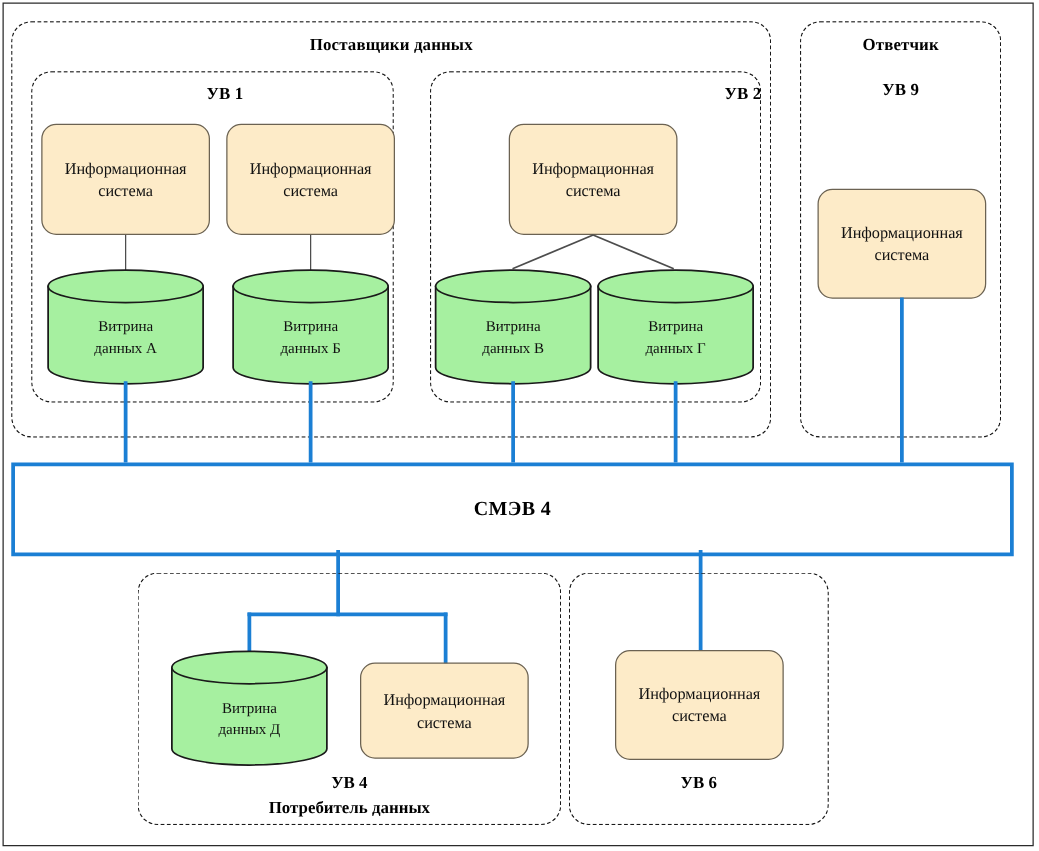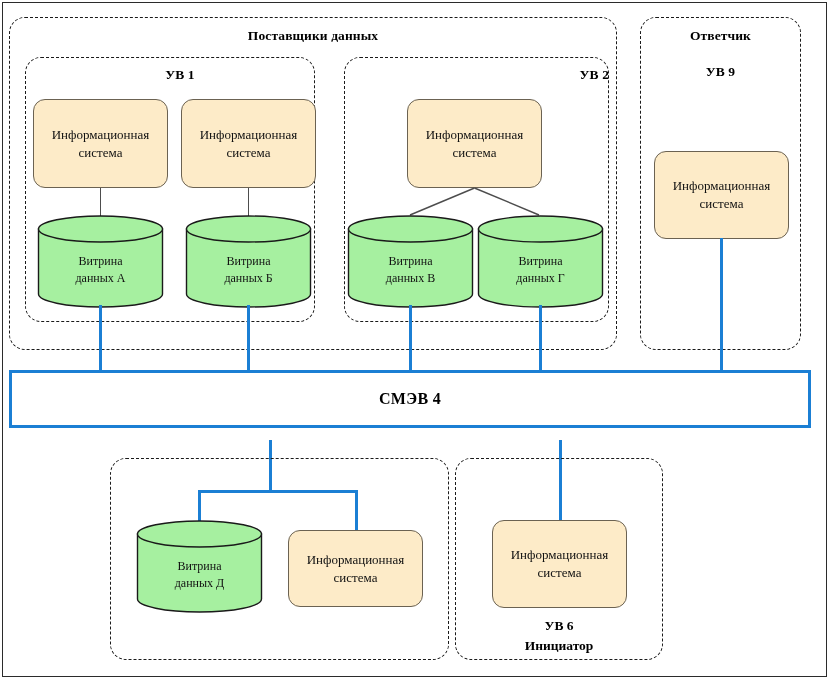--- a/index.html
+++ b/index.html
@@ -215,21 +215,21 @@
       <span>система</span>
     </span>
   </div>
 
   <div class="conn-v" style="left:99px; top:305px; height:68px;"></div>
   <div class="conn-v" style="left:247px; top:305px; height:68px;"></div>
   <div class="conn-v" style="left:409px; top:305px; height:68px;"></div>
   <div class="conn-v" style="left:539px; top:305px; height:68px;"></div>
   <div class="conn-v" style="left:720px; top:238px; height:135px;"></div>
 
-  <div class="smev-bar" style="left:9px; top:370px; width:802px; height:58px;">
+  <div class="smev-bar" style="left:9px; top:370px; width:802px; height:75px;">
     <span>СМЭВ 4</span>
   </div>
 
   <div class="conn-v" style="left:269px; top:440px; height:53px;"></div>
   <div class="conn-h" style="left:198px; top:490px; width:160px;"></div>
   <div class="conn-v" style="left:198px; top:490px; height:34px;"></div>
   <div class="conn-v" style="left:355px; top:490px; height:44px;"></div>
   <div class="conn-v" style="left:559px; top:440px; height:93px;"></div>
 
   <div class="dashed-group" style="left:110px; top:458px; width:339px; height:202px;"></div>
@@ -245,28 +245,31 @@
     </div>
   </div>
 
   <div class="is-box" style="left:288px; top:530px; width:135px; height:77px;">
     <span>
       <span>Информационная</span><br>
       <span>система</span>
     </span>
   </div>
 
+  <div class="grp-label-block" style="left:110px; top:616px; width:339px;">
+    <div>УВ 4</div>
+    <div>Потребитель данных</div>
+  </div>
 
   <div class="dashed-group" style="left:455px; top:458px; width:208px; height:202px;"></div>
 
   <div class="is-box" style="left:492px; top:520px; width:135px; height:88px;">
     <span>
       <span>Информационная</span><br>
       <span>система</span>
     </span>
   </div>
 
   <div class="grp-label-block" style="left:455px; top:616px; width:208px;">
     <div>УВ 6</div>
-    <div>Инициатор</div>
   </div>
 
 </div>
 
 </body></html>

